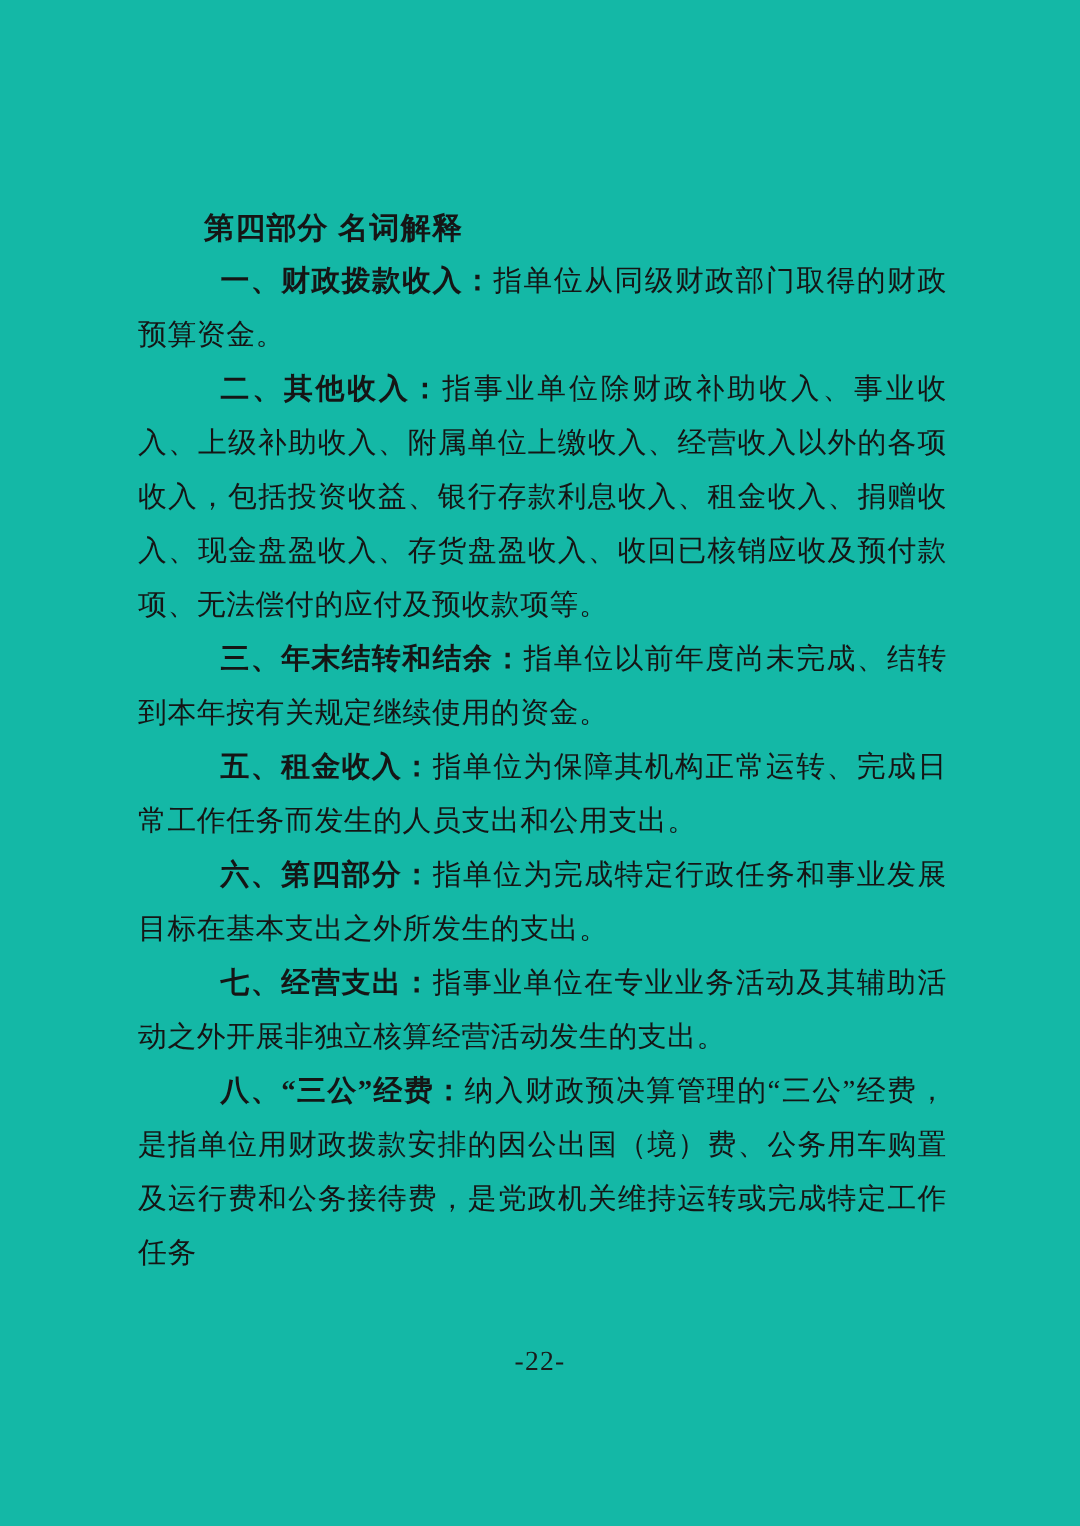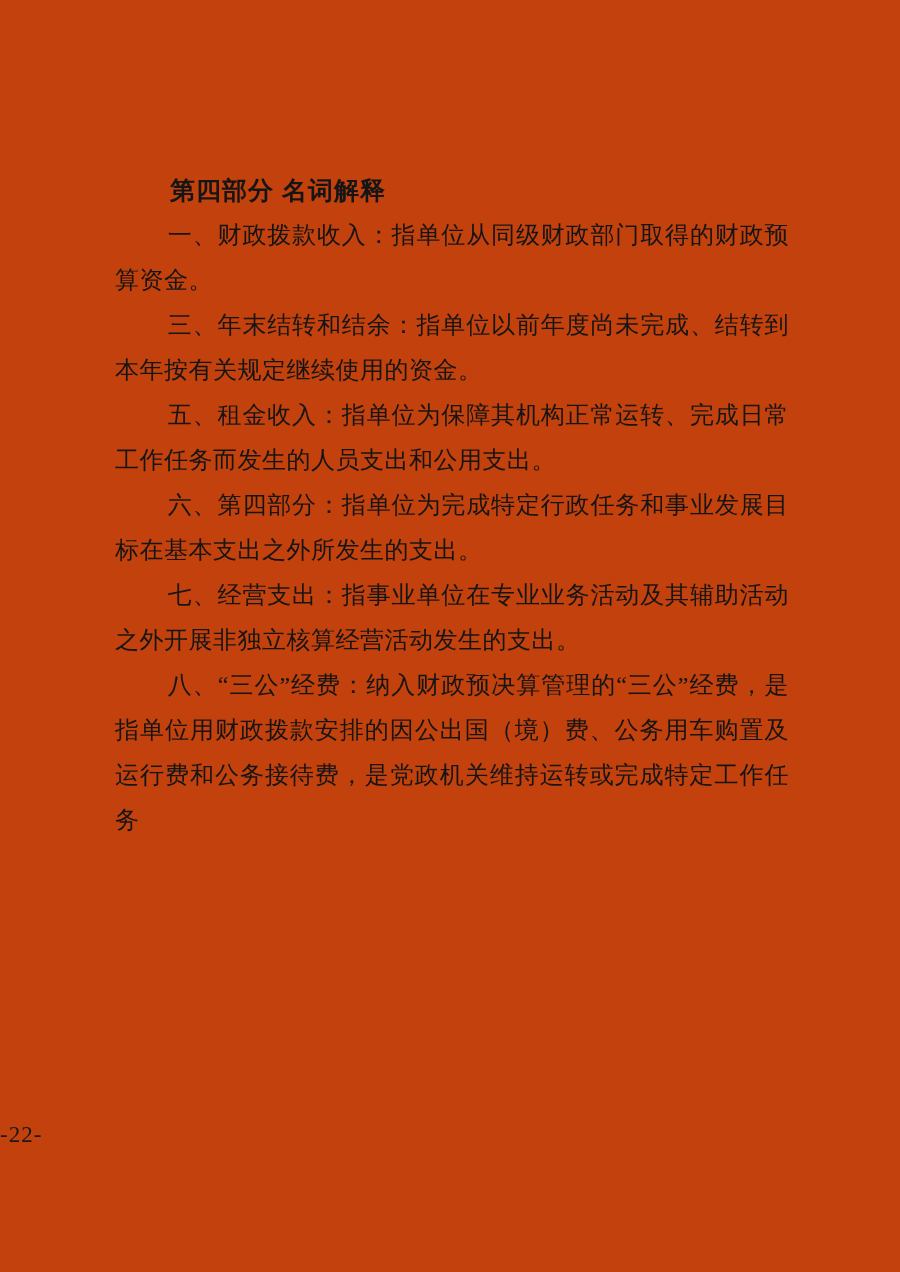--- a/index.html
+++ b/index.html
@@ -4,21 +4,21 @@
 <style>
   html, body {
     margin: 0;
     padding: 0;
     background: #ffffff;
   }
   .page {
     position: relative;
     width: 900px;
     height: 1272px;
-    background: #c2410c;
+    background: #14b8a6;
     color: #151515;
     font-family: "Liberation Serif", serif;
     overflow: hidden;
   }
   .content {
     position: absolute;
     top: 168px;
     left: 115px;
     width: 674px;
   }
@@ -35,40 +35,43 @@
   .para {
     margin: 0;
     font-size: 24px;
     line-height: 45px;
     text-align: justify;
     text-justify: inter-character;
     text-indent: 2.2em;
     letter-spacing: 0.5px;
   }
   .para .term {
-    font-weight: normal;
+    font-weight: bold;
+    margin-left: 16px;
   }
   .pageno {
     position: absolute;
     top: 1122px;
     left: 0;
     width: 100%;
+    text-align: center;
     font-size: 23px;
     letter-spacing: 1px;
     color: #1a1a1a;
   }
 </style>
 </head>
 <body>
 
 <div class="page">
   <div class="content">
     <p class="heading">第四部分 名词解释</p>
     <div id="paragraph-list">
         <p class="para"><span class="term">一、财政拨款收入：</span><span>指单位从同级财政部门取得的财政预算资金。</span></p>
+        <p class="para"><span class="term">二、其他收入：</span><span>指事业单位除财政补助收入、事业收入、上级补助收入、附属单位上缴收入、经营收入以外的各项收入，包括投资收益、银行存款利息收入、租金收入、捐赠收入、现金盘盈收入、存货盘盈收入、收回已核销应收及预付款项、无法偿付的应付及预收款项等。</span></p>
         <p class="para"><span class="term">三、年末结转和结余：</span><span>指单位以前年度尚未完成、结转到本年按有关规定继续使用的资金。</span></p>
         <p class="para"><span class="term">五、租金收入：</span><span>指单位为保障其机构正常运转、完成日常工作任务而发生的人员支出和公用支出。</span></p>
         <p class="para"><span class="term">六、第四部分：</span><span>指单位为完成特定行政任务和事业发展目标在基本支出之外所发生的支出。</span></p>
         <p class="para"><span class="term">七、经营支出：</span><span>指事业单位在专业业务活动及其辅助活动之外开展非独立核算经营活动发生的支出。</span></p>
         <p class="para"><span class="term">八、“三公”经费：</span><span>纳入财政预决算管理的“三公”经费，是指单位用财政拨款安排的因公出国（境）费、公务用车购置及运行费和公务接待费，是党政机关维持运转或完成特定工作任务</span></p>
       </div>
   </div>
   <div class="pageno">-22-</div>
 </div>
 

